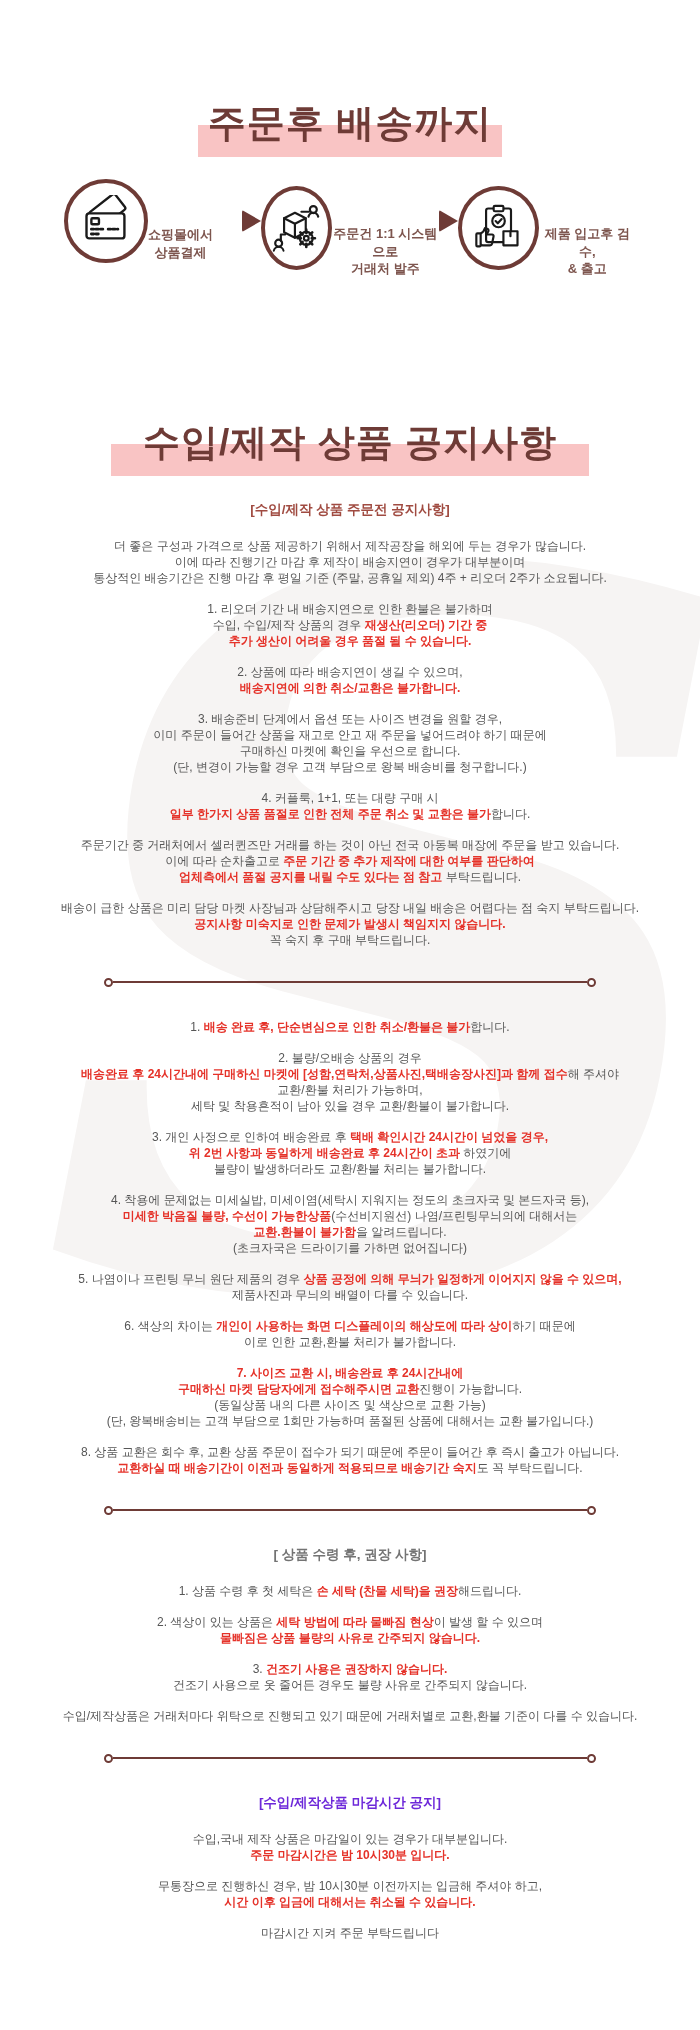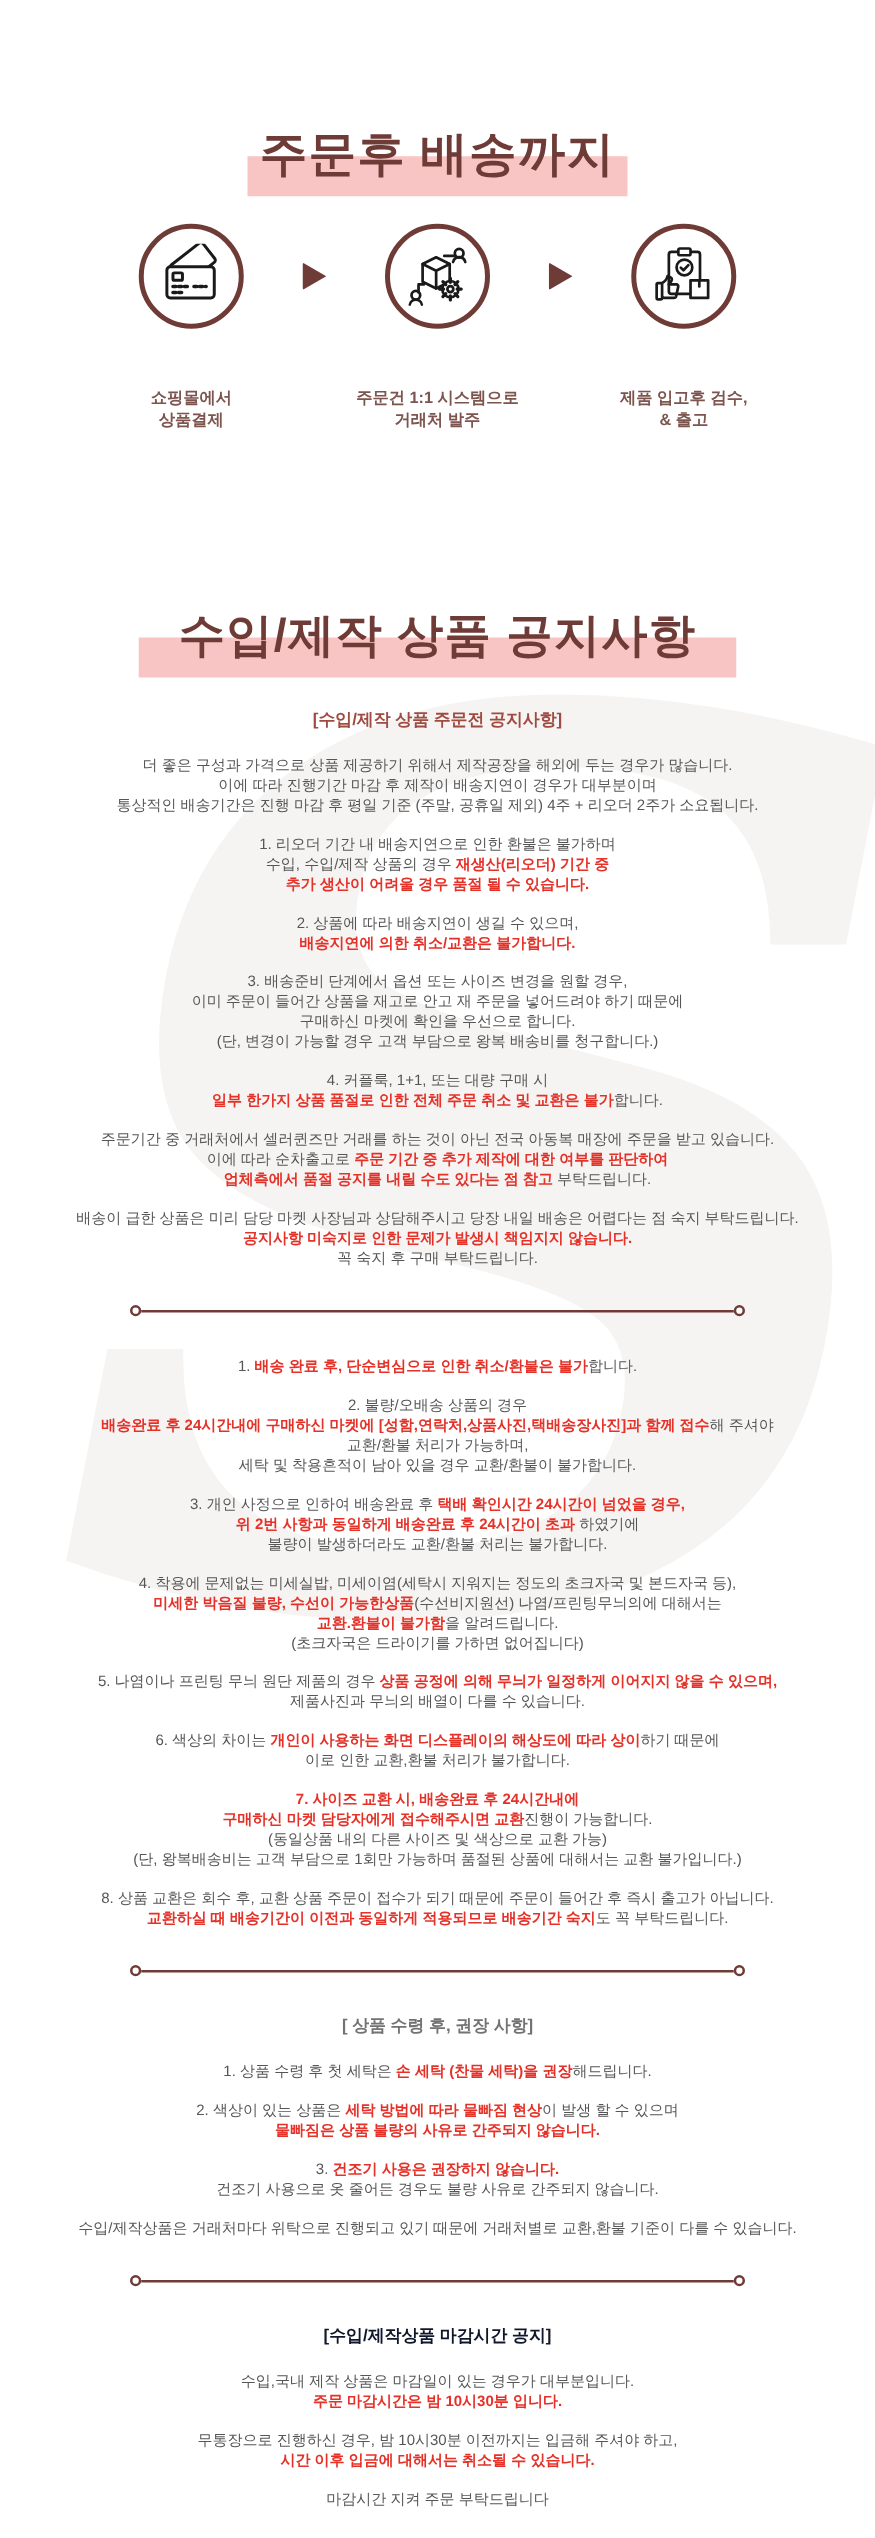--- a/index.html
+++ b/index.html
@@ -28,21 +28,21 @@
     color:var(--brown);letter-spacing:1px;margin-top:48px;}
   .t1{padding-top:50px;font-size:38px;}
   .t2{padding-top:92px;font-size:37px;}
   .hl{position:relative;display:inline-block;}
   .hl .bar{position:absolute;top:52%;bottom:-16%;background:var(--pink);z-index:-1;}
   .t1 .bar{left:-10px;right:-10px;}
   .t2 .bar{left:-32px;right:-32px;}
   .hl .txt{position:relative;}
   
   .steps{margin-top:30px;display:flex;justify-content:center;align-items:flex-start;}
-  .step{width:178px;display:flex;flex-direction:column;align-items:center;}
+  .step{width:178px;display:flex;align-items:center;}
   .circle{width:84px;height:84px;border:4px solid var(--brown);border-radius:50%;
     background:#fff;display:flex;align-items:center;justify-content:center;}
   .circle svg{width:52px;height:52px;}
   .arrow{width:0;height:0;margin-top:31px;
     border-left:19px solid var(--brown);
     border-top:11px solid transparent;border-bottom:11px solid transparent;
     border-radius:2px;}
   .step-label{margin-top:46px;text-align:center;font-size:13px;font-weight:bold;
     color:var(--label);line-height:1.35;}
   
@@ -183,21 +183,21 @@
         <p class="blk"><span>수입/제작상품은 거래처마다 위탁으로 진행되고 있기 때문에 거래처별로 교환,환불 기준이 다를 수 있습니다.</span></p>
       </div>
 
     <div class="divider">
       <span class="dot"></span>
         <span class="line"></span>
         <span class="dot"></span>
     </div>
 
     <div class="section">
-        <div class="sec-title" style="color: #0f172a;">[수입/제작상품 마감시간 공지]</div>
+        <div class="sec-title" style="color: #6d28d9;">[수입/제작상품 마감시간 공지]</div>
         <p class="blk"><span>수입,국내 제작 상품은 마감일이 있는 경우가 대부분입니다.</span><br><span class="red">주문 마감시간은 밤 10시30분 입니다.</span></p>
         <p class="blk"><span>무통장으로 진행하신 경우, 밤 10시30분 이전까지는 입금해 주셔야 하고,</span><br><span class="red">시간 이후 입금에 대해서는 취소될 수 있습니다.</span></p>
         <p class="blk"><span>마감시간 지켜 주문 부탁드립니다</span></p>
       </div>
   </div>
 
   <div class="footer-space"></div>
 </div>
 
 </body></html>

